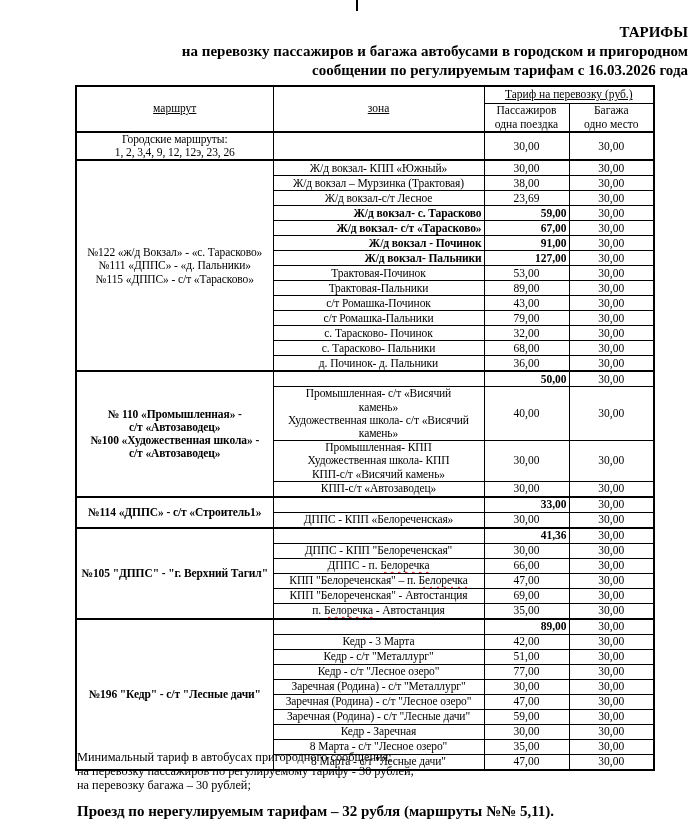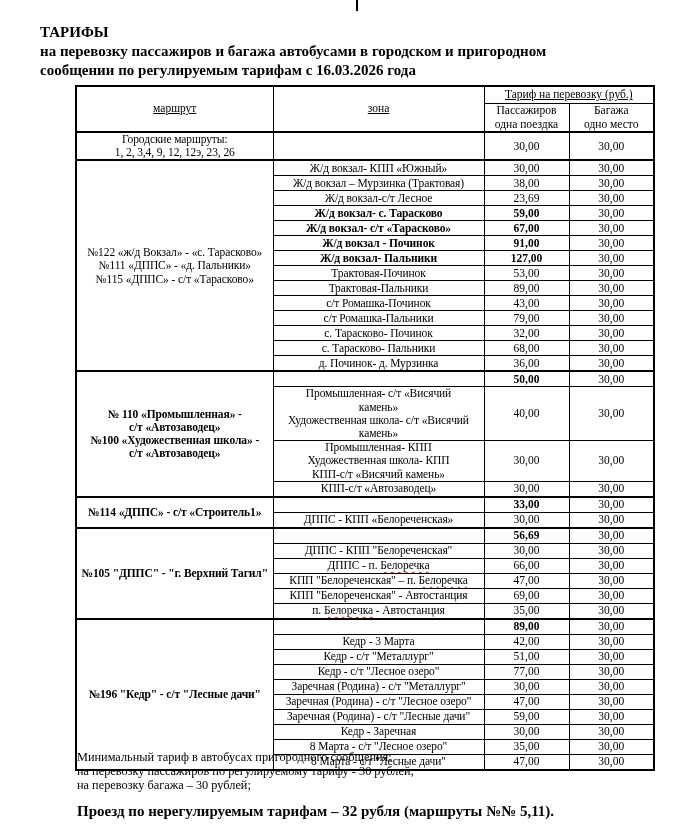--- a/index.html
+++ b/index.html
@@ -2,21 +2,21 @@
 <html><head>
 <meta charset="utf-8">
 <style>
   html,body{margin:0;padding:0;background:#ffffff;}
   .page{
     position:relative;width:697px;height:833px;background:#ffffff;
     font-family:"Liberation Serif","DejaVu Serif",serif;color:#000;overflow:hidden;
   }
   .cursor-tick{position:absolute;left:356px;top:0;width:2px;height:11px;background:#000;}
   .titles{
-    position:absolute;left:40px;top:23px;width:648px;text-align:left;
+    position:absolute;left:40px;top:23px;width:648px;text-align:right;
     font-weight:bold;font-size:15px;line-height:19px;
   }
   table.tariff{
     position:absolute;left:75px;top:85px;width:578px;
     border-collapse:collapse;table-layout:fixed;border:2px solid #000;
   }
   table.tariff td{
     border:1px solid #000;font-size:11.5px;line-height:13.2px;
     padding:0 2px;text-align:center;vertical-align:middle;overflow:hidden;
   }
@@ -26,21 +26,21 @@
   td.route{
     text-align:left;vertical-align:top;white-space:pre;
     padding:1px 3px;letter-spacing:-0.1px;
   }
   td.route.rbold{font-weight:bold;}
   td.zone{white-space:pre;letter-spacing:-0.1px;}
   td.zone.wrap{white-space:pre-line;}
   tr.plain td{height:14px;}
   tr.sec-first td{border-top:2px solid #000;}
   tbody tr:first-child td{border-top:2px solid #000;}
-  tr.boldrow td.zone,tr.boldrow td.fare{font-weight:bold;}
+  tr.boldrow td.zone,tr.boldrow td.fare{font-weight:bold;text-align:right;}
   .misspell{
     text-decoration-line:underline;text-decoration-style:wavy;
     text-decoration-color:#d40000;text-decoration-thickness:1px;text-underline-offset:2px;
   }
   .notes{position:absolute;left:77px;top:750px;font-size:12.3px;line-height:14px;}
   .notes .note-bold{font-weight:bold;margin-top:12px;font-size:15px;}
 </style>
 </head>
 <body>
 
@@ -144,21 +144,21 @@
           <td class="zone">с. Тарасково- Починок</td>
           <td class="fare">32,00</td>
           <td class="baggage">30,00</td>
         </tr>
         <tr class="plain">
           <td class="zone">с. Тарасково- Пальники</td>
           <td class="fare">68,00</td>
           <td class="baggage">30,00</td>
         </tr>
         <tr class="plain">
-          <td class="zone">д. Починок- д. Мурзинка</td>
+          <td class="zone">д. Починок- д. Пальники</td>
           <td class="fare">36,00</td>
           <td class="baggage">30,00</td>
         </tr>
         <tr class="plain sec-first boldrow">
           <td class="route rbold" rowspan="4">№ 110 «Промышленная» -
 с/т «Автозаводец»
 №100 «Художественная школа» -
 с/т «Автозаводец»</td>
           <td class="zone"></td>
           <td class="fare">50,00</td>
@@ -191,21 +191,21 @@
           <td class="baggage">30,00</td>
         </tr>
         <tr class="plain">
           <td class="zone">ДППС - КПП «Белореченская»</td>
           <td class="fare">30,00</td>
           <td class="baggage">30,00</td>
         </tr>
         <tr class="plain sec-first boldrow">
           <td class="route rbold" rowspan="6">№105 "ДППС" - "г. Верхний Тагил"</td>
           <td class="zone"></td>
-          <td class="fare">56,69</td>
+          <td class="fare">41,36</td>
           <td class="baggage">30,00</td>
         </tr>
         <tr class="plain">
           <td class="zone">ДППС - КПП "Белореченская"</td>
           <td class="fare">30,00</td>
           <td class="baggage">30,00</td>
         </tr>
         <tr class="plain">
           <td class="zone">ДППС - п. <span class="misspell">Белоречка</span></td>
           <td class="fare">66,00</td>

